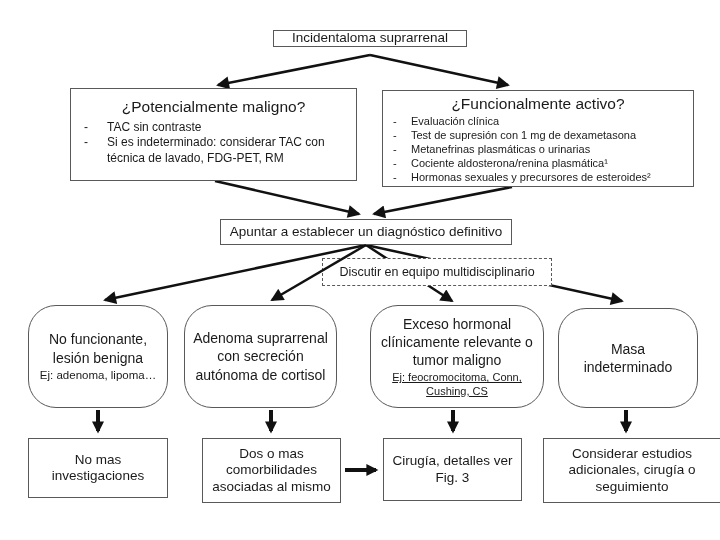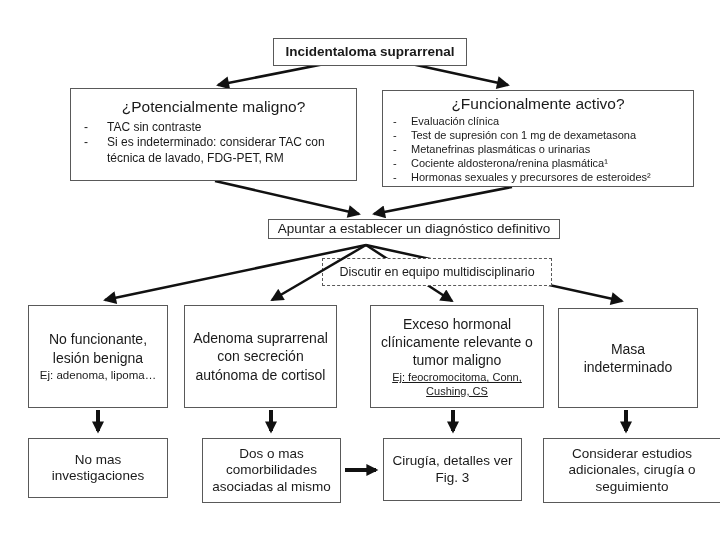--- a/index.html
+++ b/index.html
@@ -10,21 +10,21 @@
   svg.arrow-layer{position:absolute;left:0;top:0;width:720px;height:540px;pointer-events:none;}
   #arrows-under{z-index:1;}
   #arrows-over{z-index:3;}
   .node{
     position:absolute;z-index:2;background:#ffffff;border:1.5px solid #595959;
     box-sizing:border-box;display:flex;flex-direction:column;align-items:center;
     justify-content:center;text-align:center;
   }
   .node.thin{border-width:1.2px;}
   .label-md{font-size:13.5px;line-height:1.2;}
-  .label-lg{font-size:14px;line-height:1.32;}
+  .label-lg{font-size:14px;line-height:1.32;border-radius:28px;}
   .q-title{font-size:15.5px;text-align:center;width:100%;padding:3px 0 4px 0;}
   .q-box{justify-content:flex-start;align-items:stretch;text-align:left;}
   ul.bullets{list-style:none;margin:0;padding:0 4px 0 0;width:100%;}
   ul.bullets li{
     position:relative;padding-left:36px;font-size:12px;line-height:1.28;
   }
   ul.bullets li::before{content:"-";position:absolute;left:13px;top:0;}
   ul.bullets.tight li{font-size:11px;line-height:1.27;padding-left:28px;}
   ul.bullets.tight li::before{left:10px;}
   .dashed{border:1.5px dashed #595959;font-size:12.5px;}
@@ -56,21 +56,21 @@
     </g>
     <g stroke="#111111" stroke-width="4" fill="none">
       <line x1="98" y1="410" x2="98" y2="431" marker-end="url(#ahb)"></line>
       <line x1="271" y1="410" x2="271" y2="431" marker-end="url(#ahb)"></line>
       <line x1="453" y1="410" x2="453" y2="431" marker-end="url(#ahb)"></line>
       <line x1="626" y1="410" x2="626" y2="431" marker-end="url(#ahb)"></line>
       <line x1="345" y1="470" x2="376" y2="470" marker-end="url(#ahb)"></line>
     </g>
   </svg>
 
-  <div class="node thin label-md" style="left:273px;top:38px;width:194px;height:28px;font-weight:bold;">
+  <div class="node thin label-md" style="left:273px;top:30px;width:194px;height:17px;">
     <span>Incidentaloma suprarrenal</span>
   </div>
 
   <div class="node q-box" style="left:70px;top:88px;width:287px;height:93px;padding-top:6px;">
     <div class="q-title">¿Potencialmente maligno?</div>
     <ul class="bullets">
       <li>TAC sin contraste</li>
       <li>Si es indeterminado: considerar TAC con técnica de lavado, FDG-PET, RM</li>
     </ul>
   </div>
@@ -79,21 +79,21 @@
     <div class="q-title" style="padding:1px 0 2px 0;">¿Funcionalmente activo?</div>
     <ul class="bullets tight">
       <li>Evaluación clínica</li>
       <li>Test de supresión con 1 mg de dexametasona</li>
       <li>Metanefrinas plasmáticas o urinarias</li>
       <li>Cociente aldosterona/renina plasmática¹</li>
       <li>Hormonas sexuales y precursores de esteroides²</li>
     </ul>
   </div>
 
-  <div class="node thin label-md" style="left:220px;top:219px;width:292px;height:20px;margin-left:48px;">
+  <div class="node thin label-md" style="left:220px;top:219px;width:292px;height:26px;">
     <span>Apuntar a establecer un diagnóstico definitivo</span>
   </div>
 
   <div class="node dashed" style="left:322px;top:258px;width:230px;height:28px;">
     <span>Discutir en equipo multidisciplinario</span>
   </div>
 
   <div class="node label-lg" style="left:28px;top:305px;width:140px;height:103px;padding:0 4px;">
     <div>No funcionante, lesión benigna</div>
     <div class="note-sm">Ej: adenoma, lipoma…</div>

